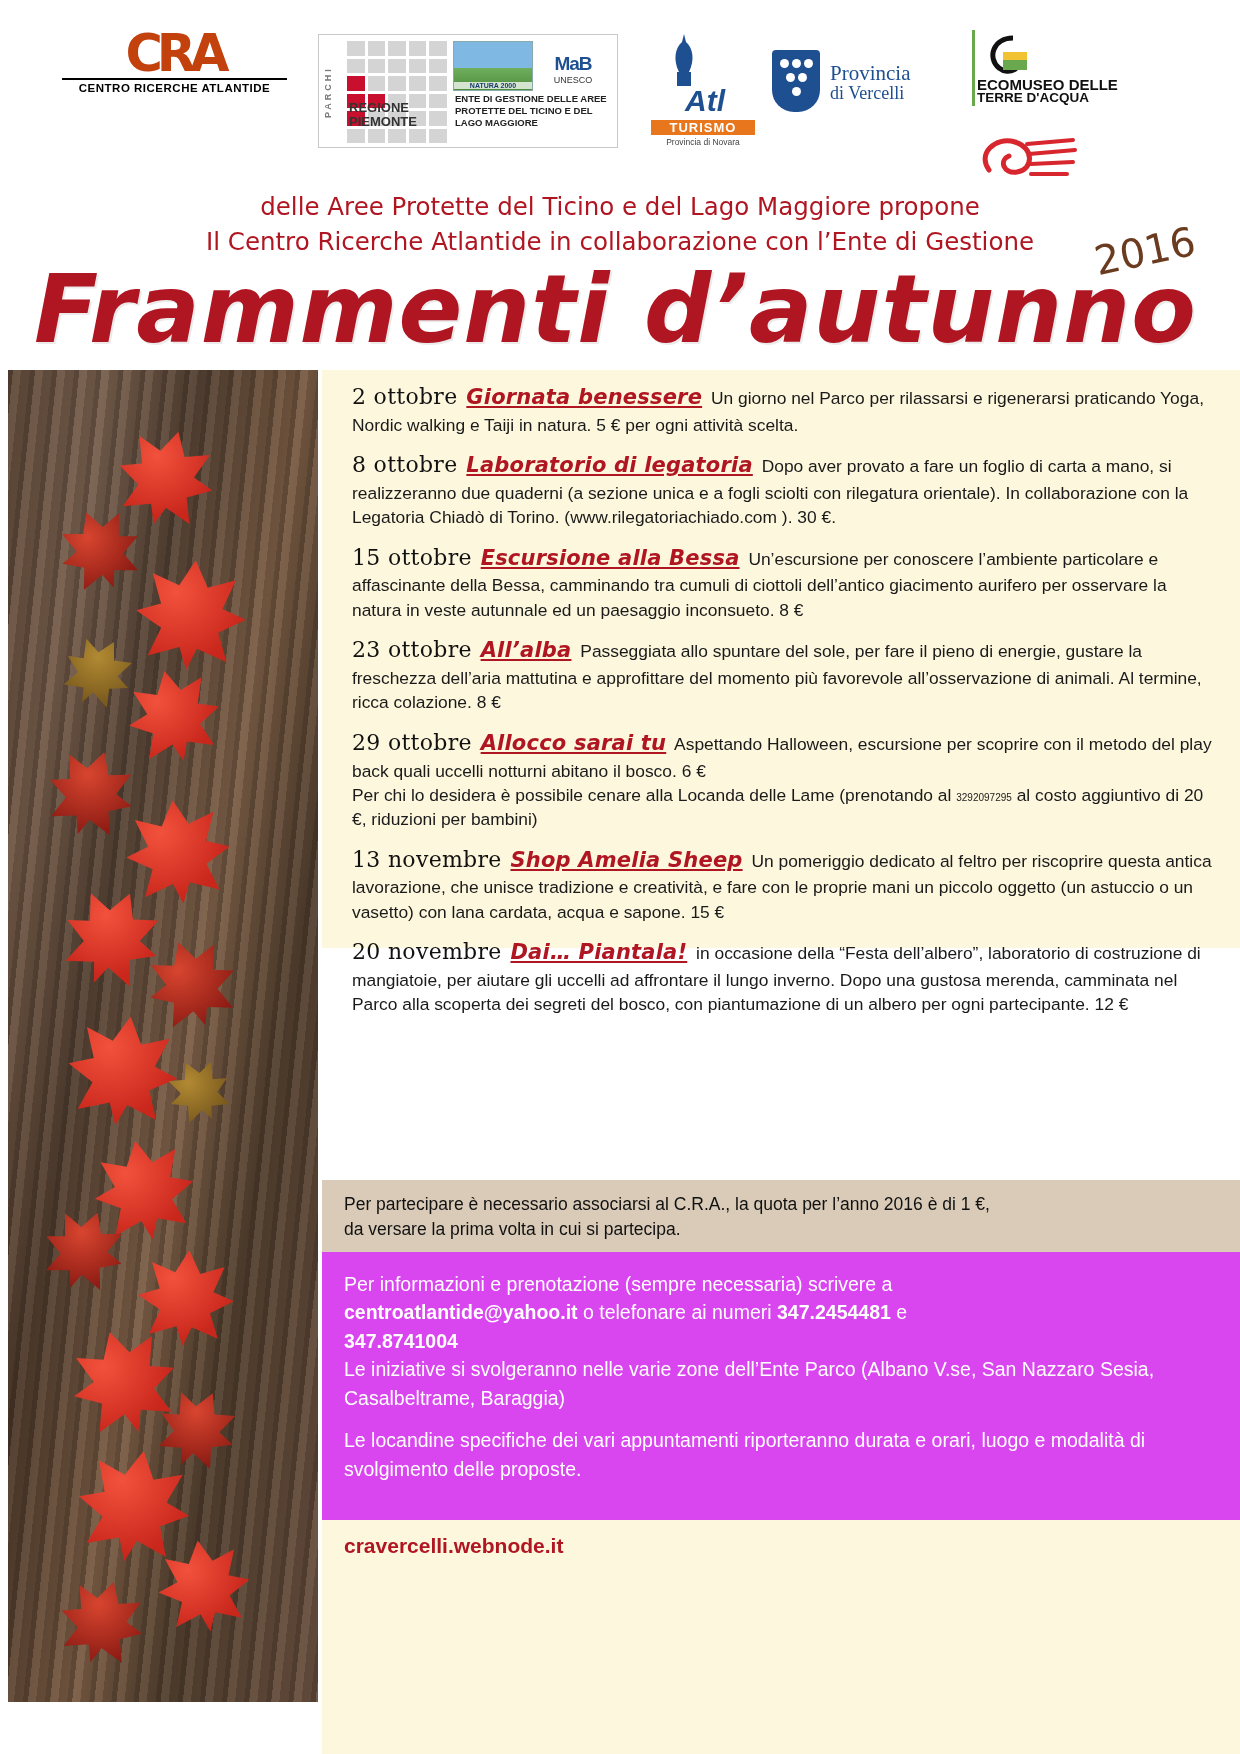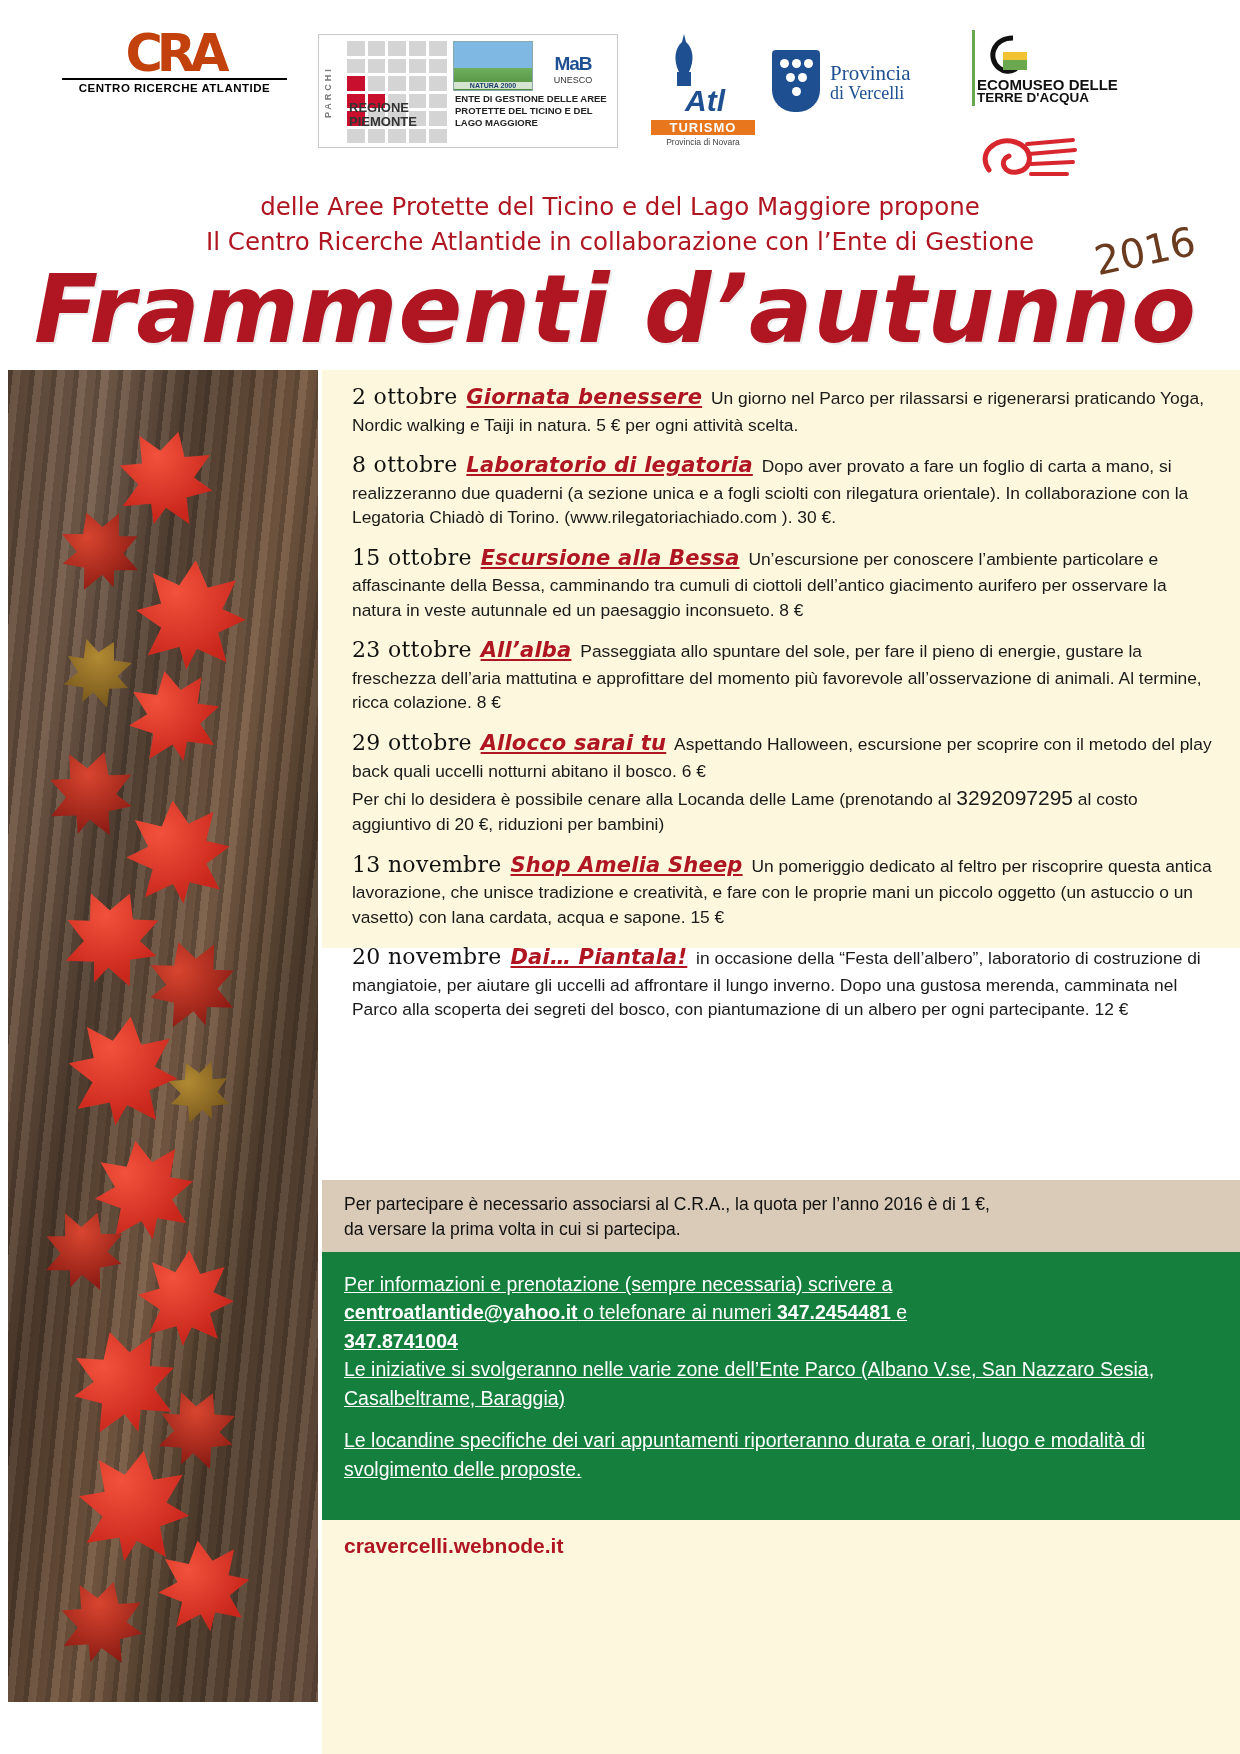--- a/index.html
+++ b/index.html
@@ -218,45 +218,44 @@
   .event .name {
     font-family: "DejaVu Sans", sans-serif;
     font-style: italic;
     font-weight: bold;
     font-size: 21px;
     color: #b01621;
     text-decoration: underline;
     margin: 0 4px;
     letter-spacing: .2px;
   }
-  .event .phone { font-size: 21px; }
+  .event .phone { font-size: 10px; }
 
   
   .note {
     position: absolute;
     left: 322px; top: 1180px;
     width: 918px; height: 72px;
     background: #d9cbb8;
     box-sizing: border-box;
     padding: 12px 24px 0 22px;
     font-size: 17.5px;
     line-height: 1.45;
     color: #111;
   }
   .contacts {
     position: absolute;
     left: 322px; top: 1252px;
     width: 918px; height: 268px;
-    background: #15803d;
+    background: #d946ef;
     box-sizing: border-box;
     padding: 18px 16px 0 22px;
     color: #fff;
     font-size: 19.5px;
     line-height: 1.46;
-    text-decoration: underline;
   }
   .contacts b { font-weight: bold; }
   .contacts .gap { display: block; height: 14px; }
   .footer {
     position: absolute;
     left: 322px; top: 1520px;
     width: 918px; height: 60px;
     background: #fdf7dd;
     box-sizing: border-box;
     padding: 14px 15px 0 22px;

